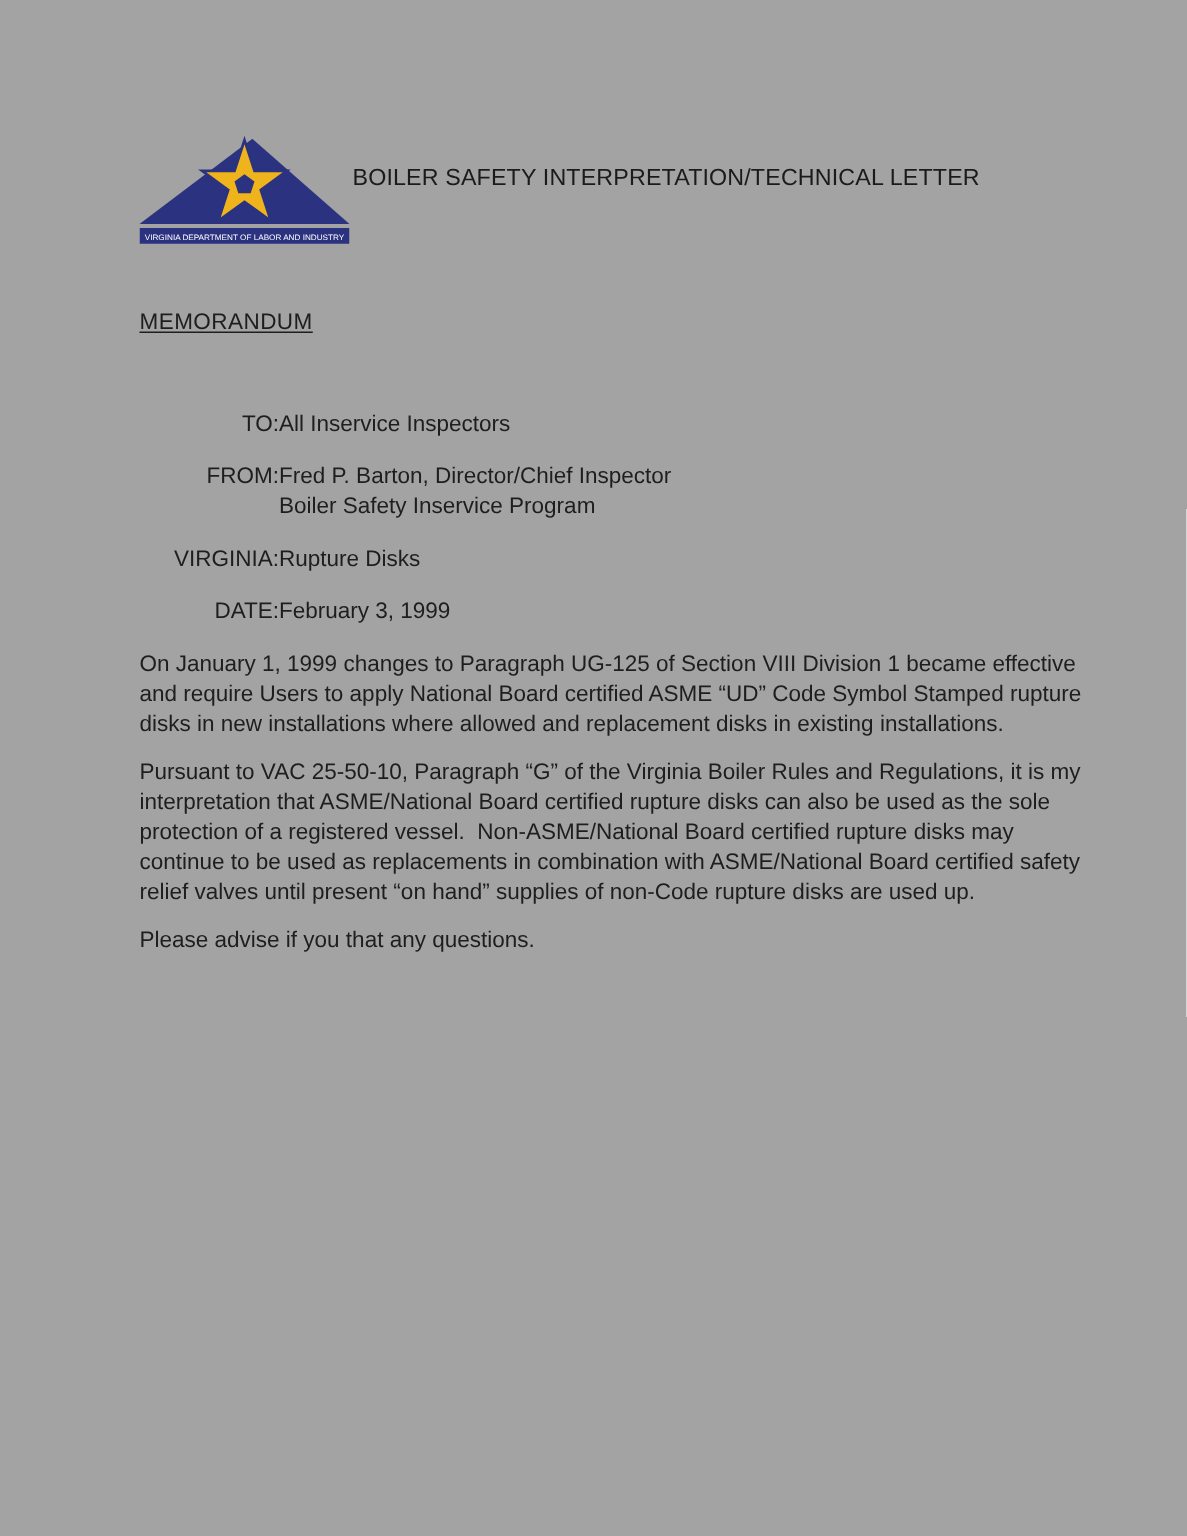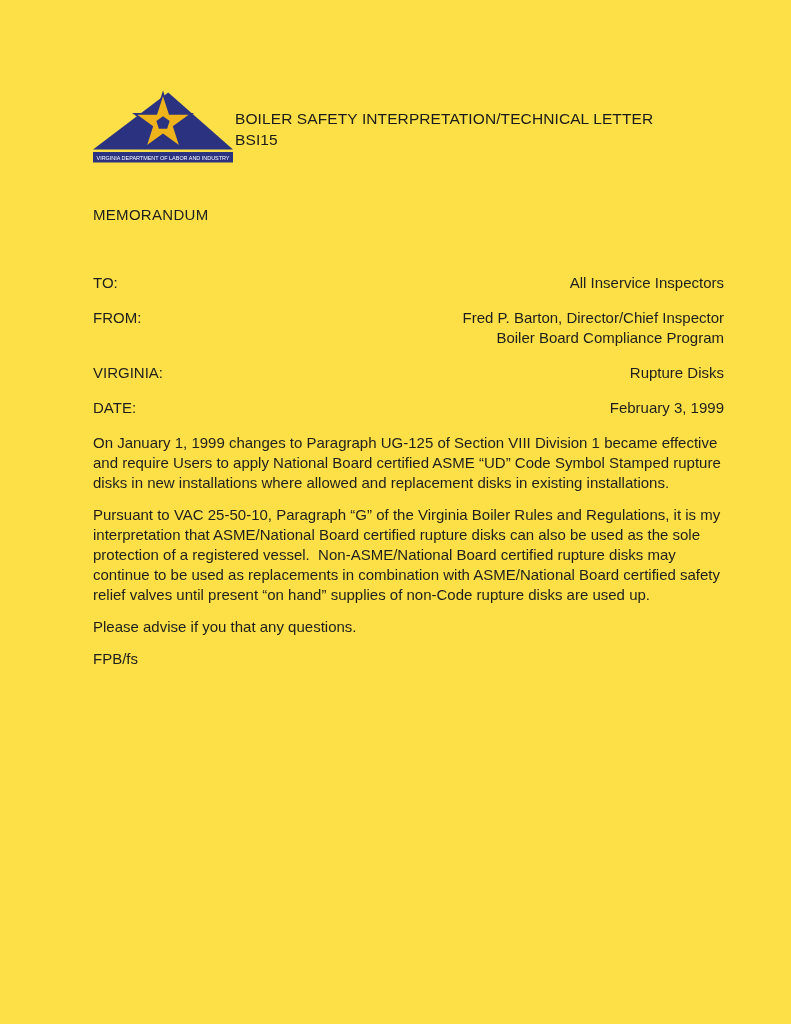--- a/index.html
+++ b/index.html
@@ -4,21 +4,21 @@
 <style>
   html, body {
     margin: 0;
     padding: 0;
     background: #ffffff;
   }
   .page {
     position: relative;
     width: 791px;
     height: 1024px;
-    background: #fde047;
+    background: #a3a3a3;
     font-family: "Liberation Sans", sans-serif;
     color: #1e1e1e;
     overflow: hidden;
   }
   .content {
     position: absolute;
     left: 93px;
     top: 88px;
     width: 631px;
   }
@@ -32,35 +32,37 @@
     margin-left: 2px;
     font-size: 15.5px;
     line-height: 21px;
     color: #1b1b1b;
     letter-spacing: 0.1px;
   }
   .memo-heading {
     margin-top: 38px;
     font-size: 15px;
     line-height: 20px;
+    text-decoration: underline;
     text-underline-offset: 2px;
     letter-spacing: 0.3px;
   }
   .fields { margin-top: 48px; }
   .field-row {
     display: flex;
     margin-bottom: 15px;
     font-size: 15px;
     line-height: 20px;
   }
   .field-label {
     width: 93px;
     flex-shrink: 0;
+    text-align: right;
   }
-  .field-value { flex: 1; text-align: right; }
+  .field-value { flex: 1; }
   .body-section { }
   .para {
     font-size: 15px;
     line-height: 20px;
     margin: 0 0 12px 0;
     white-space: pre-wrap;
   }
 </style>
 </head>
 <body>
@@ -73,49 +75,47 @@
         <svg width="140" height="79" viewBox="0 0 160 90" xmlns="http://www.w3.org/2000/svg">
           <polygon points="0,70 160,70 86,5" fill="#2b3380"></polygon>
           <path d="M80,6 L87.6,29.5 L112.3,29.5 L92.4,44 L100,67.5 L80,53 L60,67.5 L67.6,44 L47.7,29.5 L72.4,29.5 Z" fill="#efb31c" stroke="#2b3380" stroke-width="2" stroke-linejoin="miter"></path>
           <path d="M80,32 L87.6,37.5 L84.7,46.5 L75.3,46.5 L72.4,37.5 Z" fill="#2b3380"></path>
           <rect x="0" y="73" width="160" height="12" fill="#2b3380"></rect>
           <text x="80" y="82" text-anchor="middle" font-size="6" fill="#ffffff" textLength="152" lengthAdjust="spacingAndGlyphs">VIRGINIA DEPARTMENT OF LABOR AND INDUSTRY</text>
         </svg>
       </div>
       <div class="header-title">
         <div>BOILER SAFETY INTERPRETATION/TECHNICAL LETTER</div>
-        <div>BSI15</div>
       </div>
     </div>
 
     <div class="memo-heading">MEMORANDUM</div>
 
     <div class="fields">
       <div class="field-row">
         <div class="field-label">TO:</div>
         <div class="field-value">All Inservice Inspectors</div>
       </div>
       <div class="field-row">
         <div class="field-label">FROM:</div>
         <div class="field-value">
           <div>Fred P. Barton, Director/Chief Inspector</div>
-          <div>Boiler Board Compliance Program</div>
+          <div>Boiler Safety Inservice Program</div>
         </div>
       </div>
       <div class="field-row">
         <div class="field-label">VIRGINIA:</div>
         <div class="field-value">Rupture Disks</div>
       </div>
       <div class="field-row">
         <div class="field-label">DATE:</div>
         <div class="field-value">February 3, 1999</div>
       </div>
     </div>
 
     <div class="body-section">
       <p class="para">On January 1, 1999 changes to Paragraph UG-125 of Section VIII Division 1 became effective and require Users to apply National Board certified ASME “UD” Code Symbol Stamped rupture disks in new installations where allowed and replacement disks in existing installations.</p>
       <p class="para">Pursuant to VAC 25-50-10, Paragraph “G” of the Virginia Boiler Rules and Regulations, it is my interpretation that ASME/National Board certified rupture disks can also be used as the sole protection of a registered vessel.  Non-ASME/National Board certified rupture disks may continue to be used as replacements in combination with ASME/National Board certified safety relief valves until present “on hand” supplies of non-Code rupture disks are used up.</p>
       <p class="para">Please advise if you that any questions.</p>
-      <p class="para">FPB/fs</p>
     </div>
 
   </div>
 </div>
 
 </body></html>

